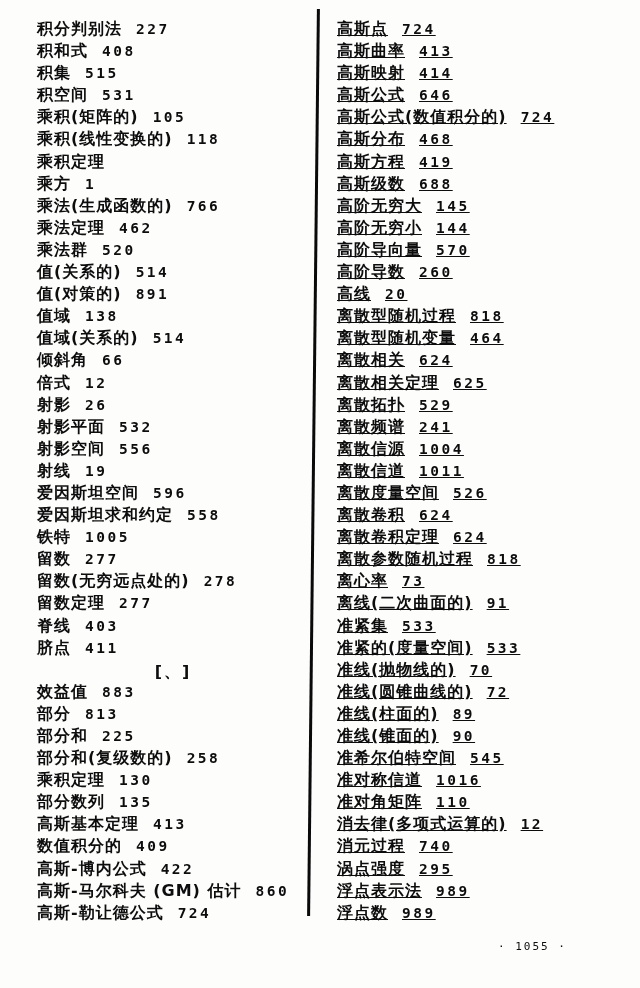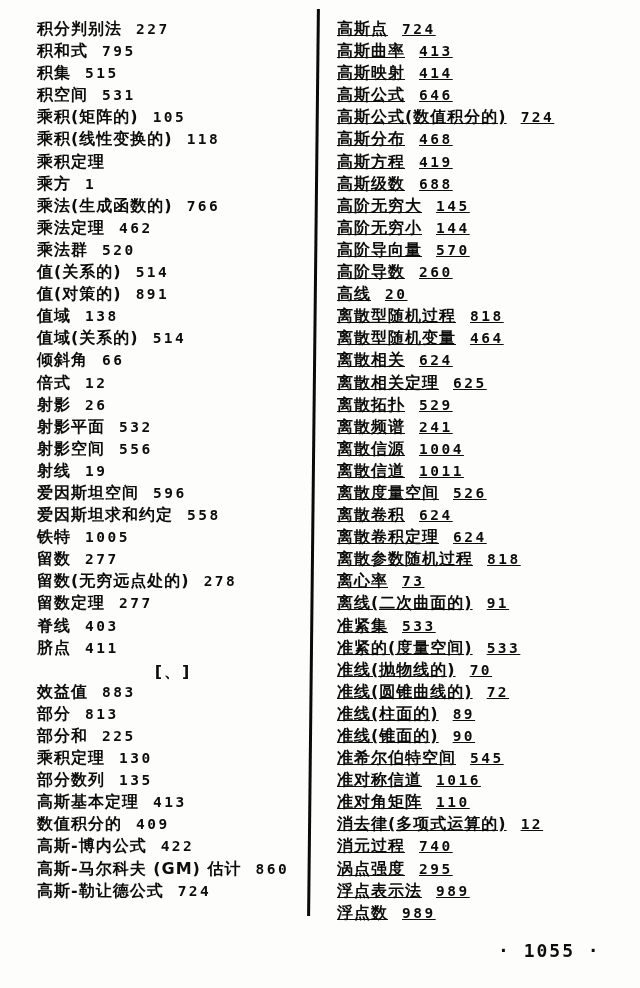--- a/index.html
+++ b/index.html
@@ -69,39 +69,39 @@
     width: 3px;
     height: 907px;
     background: #0a0a0a;
     transform: rotate(0.62deg);
     transform-origin: center center;
   }
   .footer {
     position: absolute;
     left: 498px;
     top: 940px;
-    font-size: 18px;
-    font-weight: 700;
+    font-size: 11px;
+    font-weight: 400;
     letter-spacing: 2px;
     font-family: "DejaVu Sans Mono", "Liberation Mono", monospace;
   }
 </style>
 </head>
 <body>
 
 <div class="page">
 
   <div class="column left">
       <div class="row">
         <span class="term">积分判别法</span>
         <span class="pagenum">227</span>
       </div>
       <div class="row">
         <span class="term">积和式</span>
-        <span class="pagenum">795</span>
+        <span class="pagenum">408</span>
       </div>
       <div class="row">
         <span class="term">积集</span>
         <span class="pagenum">515</span>
       </div>
       <div class="row">
         <span class="term">积空间</span>
         <span class="pagenum">531</span>
       </div>
       <div class="row">
@@ -212,20 +212,24 @@
       </div>
       <div class="row">
         <span class="term">部分</span>
         <span class="pagenum">813</span>
       </div>
       <div class="row">
         <span class="term">部分和</span>
         <span class="pagenum">225</span>
       </div>
       <div class="row">
+        <span class="term">部分和(复级数的)</span>
+        <span class="pagenum">258</span>
+      </div>
+      <div class="row">
         <span class="term">乘积定理</span>
         <span class="pagenum">130</span>
       </div>
       <div class="row">
         <span class="term">部分数列</span>
         <span class="pagenum">135</span>
       </div>
       <div class="row">
         <span class="term">高斯基本定理</span>
         <span class="pagenum">413</span>

